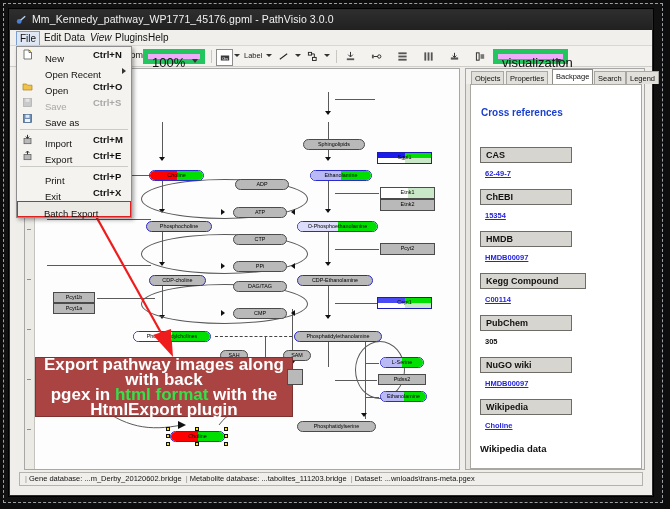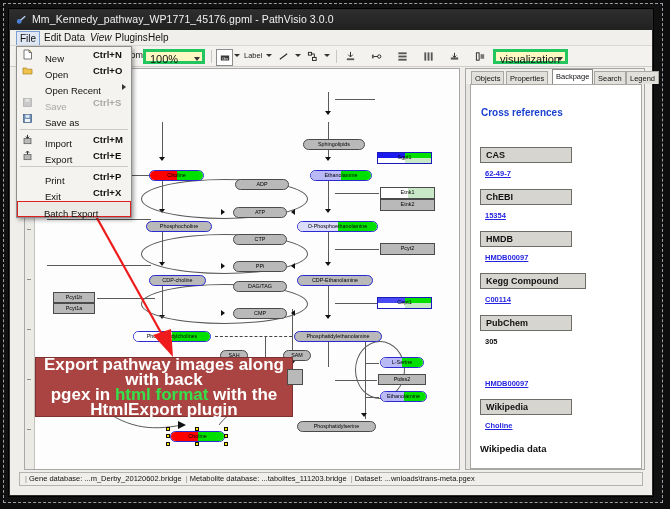--- a/index.html
+++ b/index.html
@@ -43,22 +43,22 @@
     font-size:10px;color:#111;padding:0 4px;box-sizing:border-box;white-space:nowrap;
   }
   .menuitem.open{background:#dfe7f5;border:1px solid #7a9fd4;border-bottom:none;padding:0 3px;}
   
   #toolbar{
     position:absolute;left:0;top:36px;width:100%;height:21px;
     background:#f3f2ee;border-bottom:1px solid #cfcdc7;box-sizing:border-box;
   }
   .tb-zoomlabel{position:absolute;left:110px;top:4px;font-size:9px;color:#111;}
   .tb-combo{
-    position:absolute;top:3px;height:15px;background:#fef9c3;
-    border:3px solid #22c55e;box-sizing:border-box;font-size:11px;color:#111;
+    position:absolute;top:3px;height:15px;background:#f0abfc;
+    border:5px solid #22c55e;box-sizing:border-box;font-size:13px;color:#111;
   }
   .tb-combo .val{position:absolute;left:4px;top:1px;}
   .tb-combo .arr{
     position:absolute;right:2px;top:5px;width:0;height:0;
     border-left:3.5px solid transparent;border-right:3.5px solid transparent;border-top:4px solid #333;
   }
   .tb-btn{
     position:absolute;top:3px;width:15px;height:15px;
     display:flex;align-items:center;justify-content:center;
     font-size:8px;color:#222;
@@ -537,20 +537,21 @@
 
         <div class="xrefbox" style="top:146px;">HMDB</div>
         <div class="xreflink" style="top:168px;">HMDB00097</div>
 
         <div class="xrefbox" style="top:188px;width:106px;">Kegg Compound</div>
         <div class="xreflink" style="top:210px;">C00114</div>
 
         <div class="xrefbox" style="top:230px;">PubChem</div>
         <div class="xrefplain" style="top:252px;">305</div>
 
+        <div class="xrefbox" style="top:272px;">NuGO wiki</div>
         <div class="xreflink" style="top:294px;">HMDB00097</div>
 
         <div class="xrefbox" style="top:314px;">Wikipedia</div>
         <div class="xreflink" style="top:336px;">Choline</div>
 
         <div class="sp-h2" style="top:358px;">Wikipedia data</div>
       </div>
     </div>
 
     <div id="statusbar">
@@ -566,29 +567,29 @@
       <div class="mi">
         <svg class="ic" viewBox="0 0 11 11">
           <path d="M2 1 H7 L9.5 3.5 V10 H2 Z" fill="#fff" stroke="#555" stroke-width=".8"></path>
           <path d="M7 1 V3.5 H9.5" fill="none" stroke="#555" stroke-width=".8"></path>
           <path d="M8 0.5 L9 2 L8 2.6" fill="#e8c23a"></path>
         </svg>
         <span class="lbl">New</span>
         <span class="acc">Ctrl+N</span>
       </div>
       <div class="mi">
+        <span class="lbl">Open Recent</span>
+        <span class="sub"></span>
+      </div>
+      <div class="mi">
         <svg class="ic" viewBox="0 0 11 11">
           <path d="M1 3 H4.5 L5.5 4.2 H10 V9 H1 Z" fill="#f0c24b" stroke="#a8821f" stroke-width=".7"></path>
         </svg>
         <span class="lbl">Open</span>
         <span class="acc">Ctrl+O</span>
-      </div>
-      <div class="mi">
-        <span class="lbl">Open Recent</span>
-        <span class="sub"></span>
       </div>
       <div class="mi disabled">
         <svg class="ic" viewBox="0 0 11 11">
           <rect x="1.5" y="1.5" width="8" height="8" fill="#c9c9c9" stroke="#aaa" stroke-width=".7"></rect>
           <rect x="3.5" y="1.8" width="4" height="3" fill="#e4e4e4"></rect>
         </svg>
         <span class="lbl">Save</span>
         <span class="acc">Ctrl+S</span>
       </div>
       <div class="mi">

